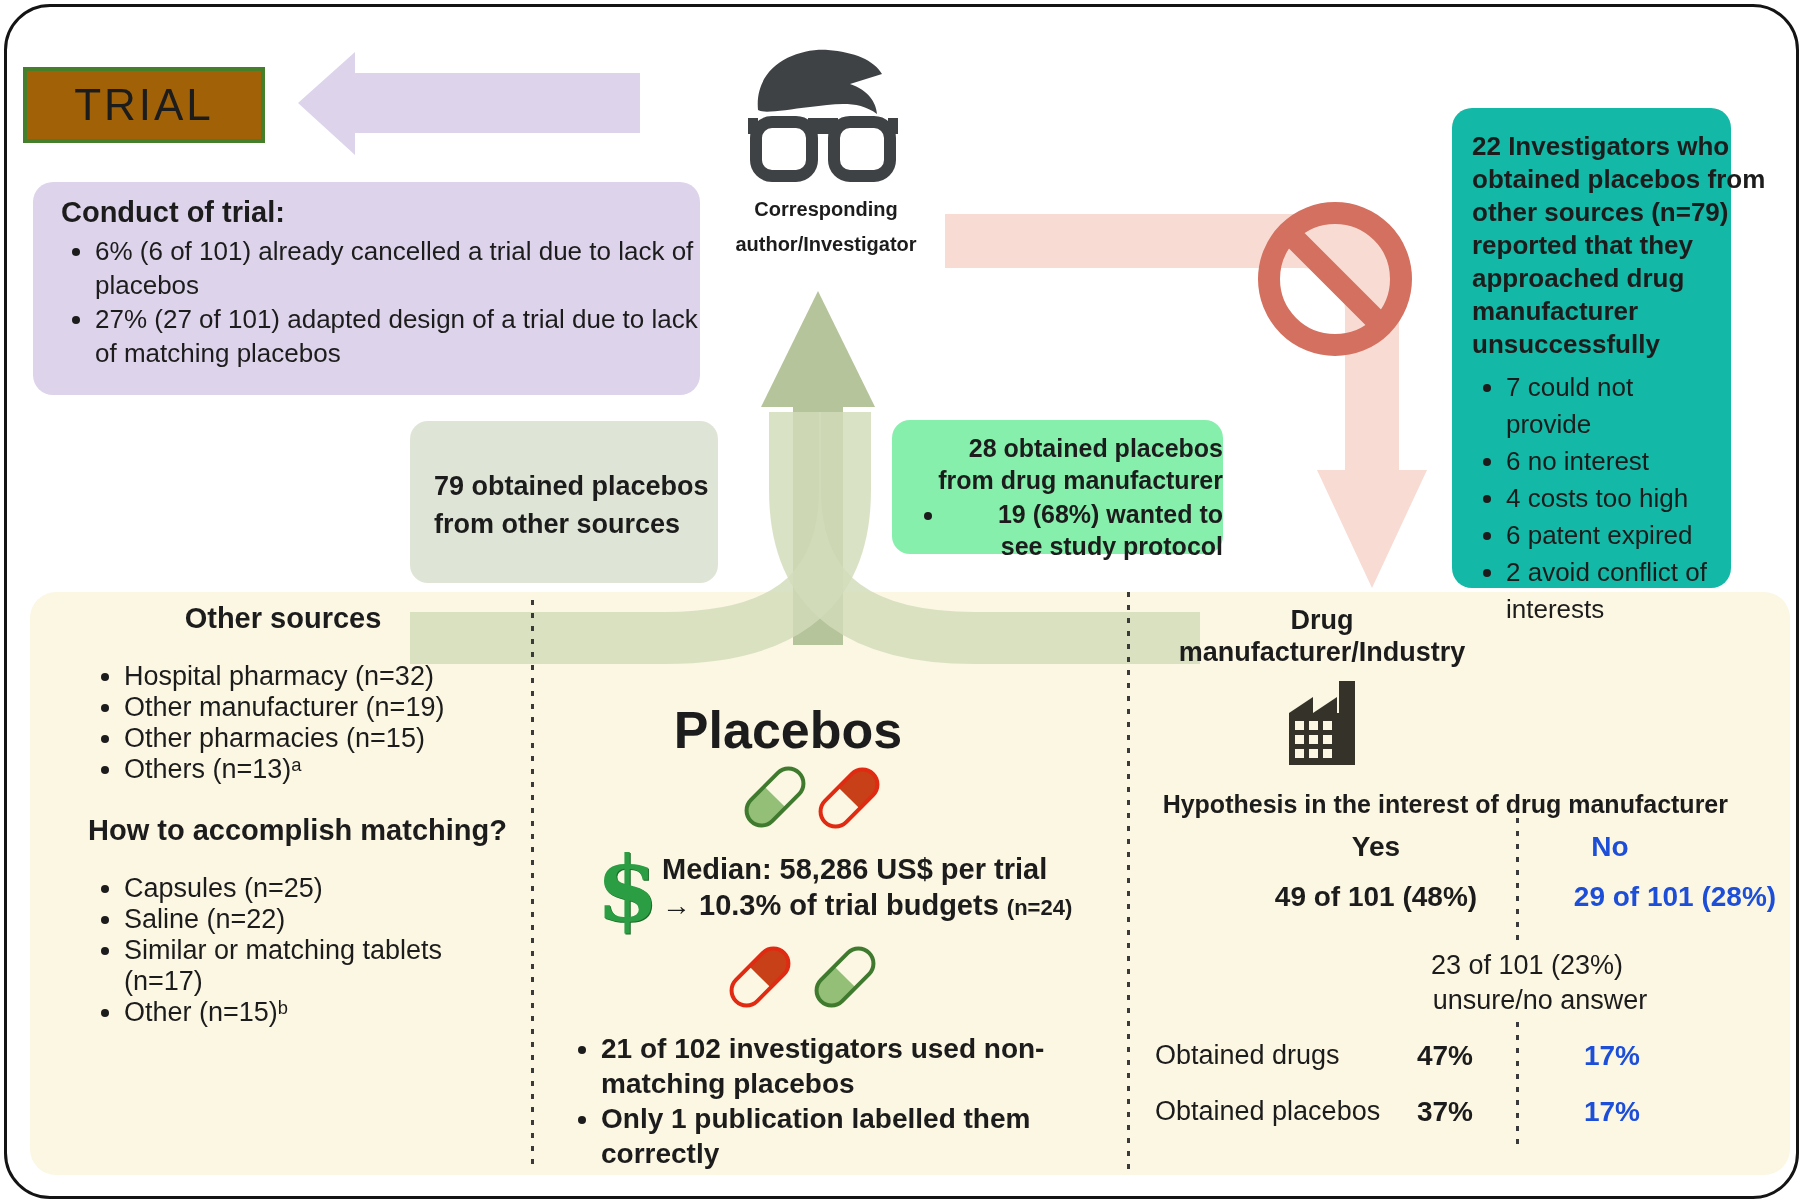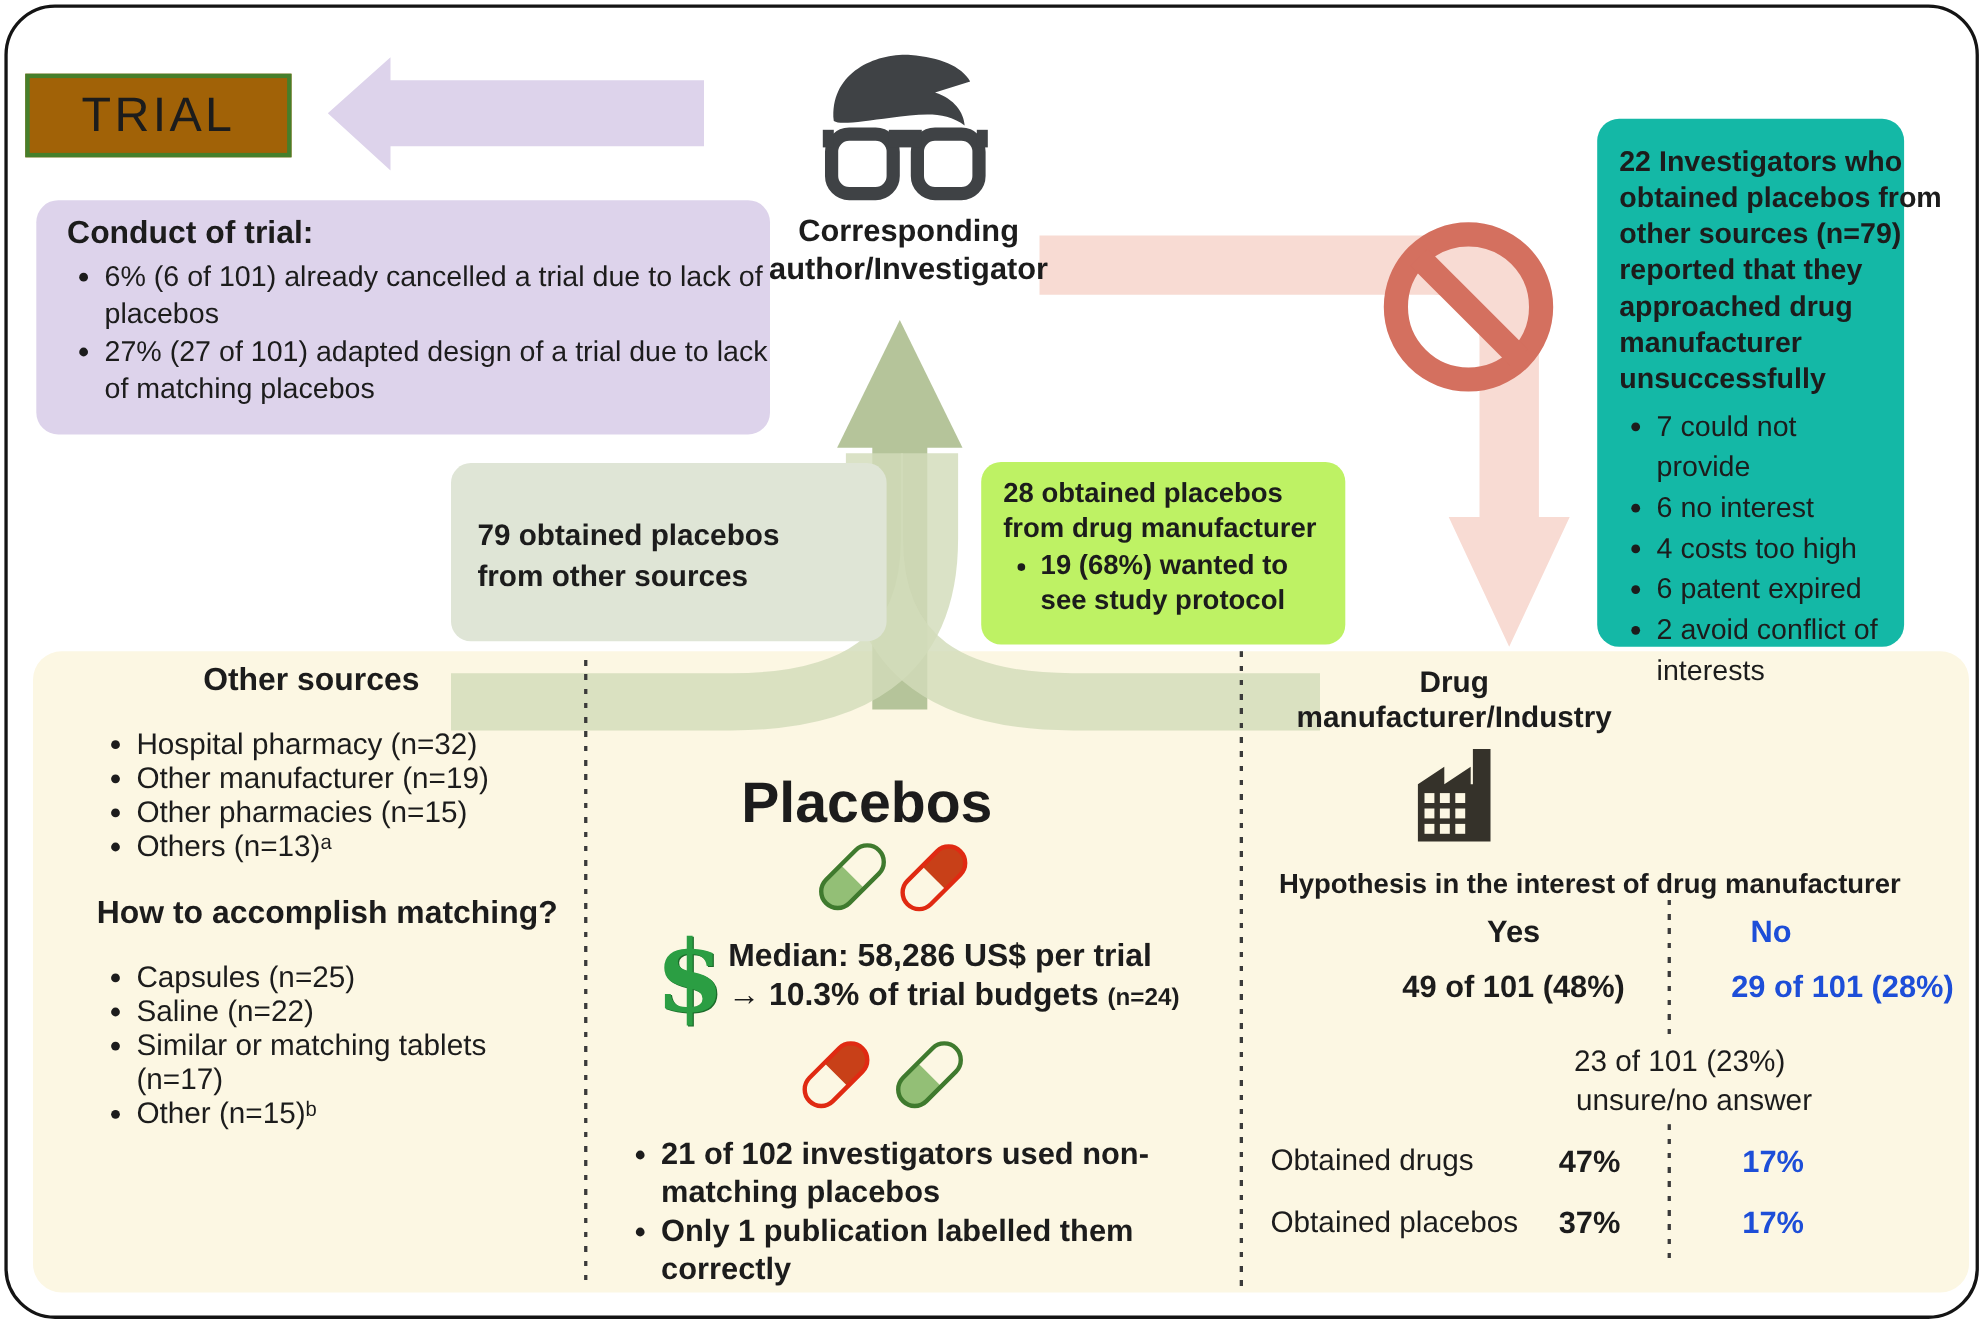--- a/index.html
+++ b/index.html
@@ -18,25 +18,25 @@
     left:23px;top:67px;width:234px;height:68px;border:4px solid #467f2b;background:#a16207;
     text-align:center;line-height:68px;font-size:44px;letter-spacing:3px;z-index:3;
   }
   #conduct-arrow-label{left:365px;top:86px;width:262px;height:34px;text-align:center;
     font-weight:bold;font-size:28px;line-height:34px;z-index:3;}
   #conduct-box{left:33px;top:182px;width:667px;height:213px;background:#ddd3eb;border-radius:20px;z-index:2;}
   #conduct-box .title{position:absolute;left:28px;top:14px;font-size:29px;font-weight:bold;}
   #conduct-box ul{position:absolute;left:28px;top:52px;width:615px;margin:0;padding-left:34px;
     font-size:26px;line-height:34px;}
   #investigator-label{left:676px;top:192px;width:300px;text-align:center;font-weight:bold;
-    font-size:28px;line-height:35px;z-index:3;}
-  #box-other-sources{left:410px;top:421px;width:396px;height:162px;background:#dfe5d6;border-radius:18px;
+    font-size:20px;line-height:35px;z-index:3;}
+  #box-other-sources{left:410px;top:421px;width:308px;height:162px;background:#dfe5d6;border-radius:18px;
     z-index:2;box-sizing:border-box;padding:46px 0 0 24px;font-size:27px;font-weight:bold;line-height:38px;}
-  #box-manufacturer{left:892px;top:420px;width:331px;height:166px;background:#bef264;border-radius:18px;
-    z-index:2;box-sizing:border-box;padding:12px 0 0 20px;}
+  #box-manufacturer{left:892px;top:420px;width:331px;height:134px;background:#86efac;border-radius:18px;
+    z-index:2;box-sizing:border-box;padding:12px 0 0 20px;text-align:right;}
   #box-manufacturer .title{font-size:25px;font-weight:bold;line-height:32px;}
   #box-manufacturer ul{margin:2px 0 0 0;padding-left:34px;font-size:25px;font-weight:bold;line-height:32px;}
   #refusal-box{left:1452px;top:108px;width:279px;height:480px;background:#14b8a6;border-radius:20px;
     z-index:2;box-sizing:border-box;padding:22px 14px 0 20px;}
   #refusal-box .intro{font-size:26px;font-weight:bold;line-height:33px;width:300px;}
   #refusal-box ul{margin:8px 0 0 0;padding-left:34px;font-size:26px;line-height:37px;}
   
   #bottom-panel{left:30px;top:592px;width:1760px;height:583px;background:#fcf7e3;border-radius:26px;z-index:1;}
   .vsep{width:3px;z-index:4;background:repeating-linear-gradient(to bottom,#3a3a3a 0 5px,transparent 5px 13px);}
   #sep-left{left:531px;top:600px;height:570px;}

